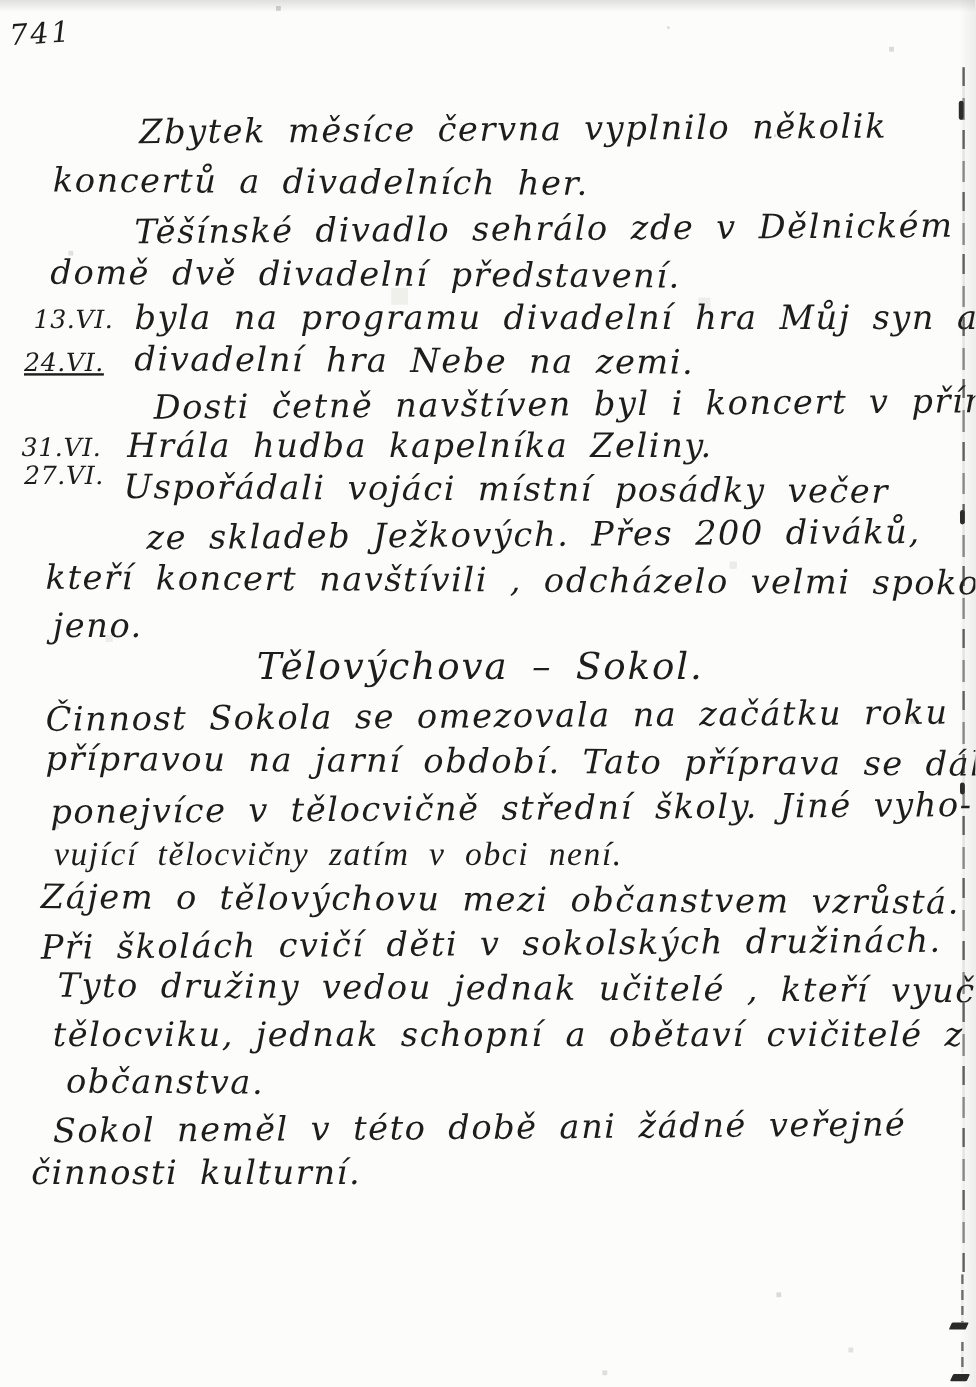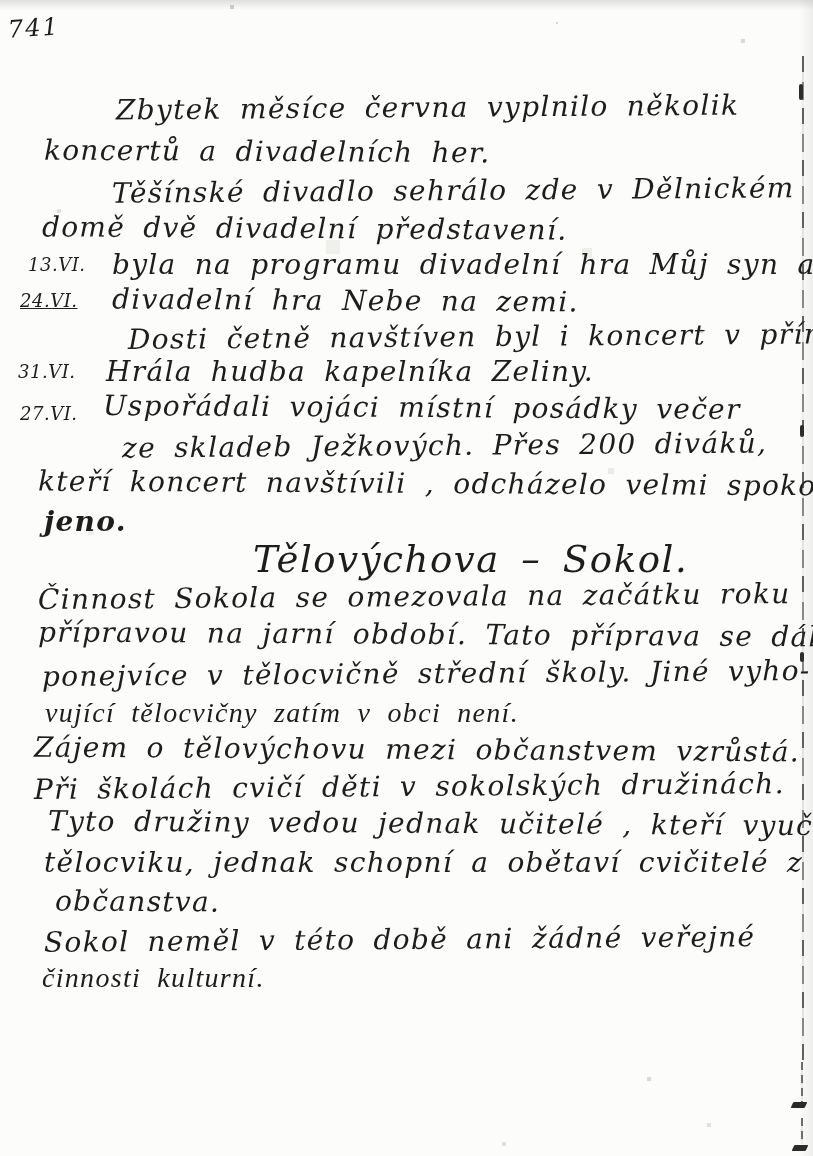--- a/index.html
+++ b/index.html
@@ -34,27 +34,26 @@
     position: absolute;
     white-space: nowrap;
     font-style: italic;
     color: #1d1d1d;
     font-size: 28px;
     letter-spacing: 1.3px;
     word-spacing: 8px;
     line-height: 1;
   }
   .hw.date {
-    font-size: 18px;
+    font-size: 21px;
     letter-spacing: 0.5px;
   }
   .hw.heading {
-    font-size: 37px;
+    font-size: 31px;
     letter-spacing: 1.6px;
-    margin-left: 39px;
   }
   .hw.pagenum {
     font-size: 24px;
     transform: rotate(-4deg);
     letter-spacing: 2px;
   }
   .tilt-a { transform: rotate(-0.45deg); }
   .tilt-b { transform: rotate(0.35deg); }
   
   .binding-line {
@@ -135,40 +134,40 @@
   <div class="hw" style="left:112px; top:251px;">byla na programu divadelní hra Můj syn a</div>
 
   <div class="hw date" style="left:20px; top:292px;text-decoration:underline;">24.VI.</div>
   <div class="hw tilt-b" style="left:112px; top:287px;">divadelní hra Nebe na zemi.</div>
 
   <div class="hw tilt-a" style="left:128px; top:323px;">Dosti četně navštíven byl i koncert v přírodě</div>
 
   <div class="hw date" style="left:18px; top:363px;">31.VI.</div>
   <div class="hw" style="left:106px; top:358px;">Hrála hudba kapelníka Zeliny.</div>
 
-  <div class="hw date" style="left:20px; top:405px;">27.VI.</div>
+  <div class="hw date" style="left:20px; top:386px;">27.VI.</div>
   <div class="hw tilt-b" style="left:103px; top:394px;">Uspořádali vojáci místní posádky večer</div>
 
   <div class="hw tilt-a" style="left:122px; top:432px;">ze skladeb Ježkových. Přes 200 diváků,</div>
   <div class="hw tilt-b" style="left:38px; top:470px;">kteří koncert navštívili , odcházelo velmi spoko-</div>
-  <div class="hw" style="left:44px; top:508px;font-weight:bold;">jeno.</div>
+  <div class="hw" style="left:44px; top:508px;">jeno.</div>
 
   <div class="hw heading" style="left:214px; top:541px;">Tělovýchova – Sokol.</div>
 
   <div class="hw tilt-a" style="left:38px; top:583px;">Činnost Sokola se omezovala na začátku roku</div>
   <div class="hw tilt-b" style="left:38px; top:621px;">přípravou na jarní období. Tato příprava se dála</div>
   <div class="hw tilt-a" style="left:42px; top:660px;">ponejvíce v tělocvičně střední školy. Jiné vyho-</div>
   <div class="hw" style="left:45px; top:699px;font-family:Liberation Serif, serif;">vující tělocvičny zatím v obci není.</div>
   <div class="hw tilt-b" style="left:34px; top:736px;">Zájem o tělovýchovu mezi občanstvem vzrůstá.</div>
   <div class="hw tilt-a" style="left:34px; top:773px;">Při školách cvičí děti v sokolských družinách.</div>
   <div class="hw tilt-b" style="left:48px; top:810px;">Tyto družiny vedou jednak učitelé , kteří vyučují</div>
   <div class="hw" style="left:44px; top:849px;">tělocviku, jednak schopní a obětaví cvičitelé z řad</div>
   <div class="hw tilt-b" style="left:55px; top:888px;">občanstva.</div>
   <div class="hw tilt-a" style="left:44px; top:926px;">Sokol neměl v této době ani žádné veřejné</div>
-  <div class="hw" style="left:42px; top:964px;font-family:Liberation Serif, serif;">činnosti kulturní.</div>
+  <div class="hw" style="left:26px; top:964px;">činnosti kulturní.</div>
 
   <div class="binding-line"></div>
   <div class="binding-dash" style="left:799px; top:84px;"></div>
   <div class="binding-dash" style="left:800px; top:425px; height:12px;"></div>
   <div class="binding-dash" style="left:800px; top:652px; height:10px;"></div>
 
   <div class="staple-tail" style="left:801px; top:1062px; height:40px;"></div>
   <div class="staple-mark" style="left:792px; top:1102px;"></div>
   <div class="staple-tail" style="left:801px; top:1118px; height:26px;"></div>
   <div class="staple-mark" style="left:793px; top:1145px;"></div>

